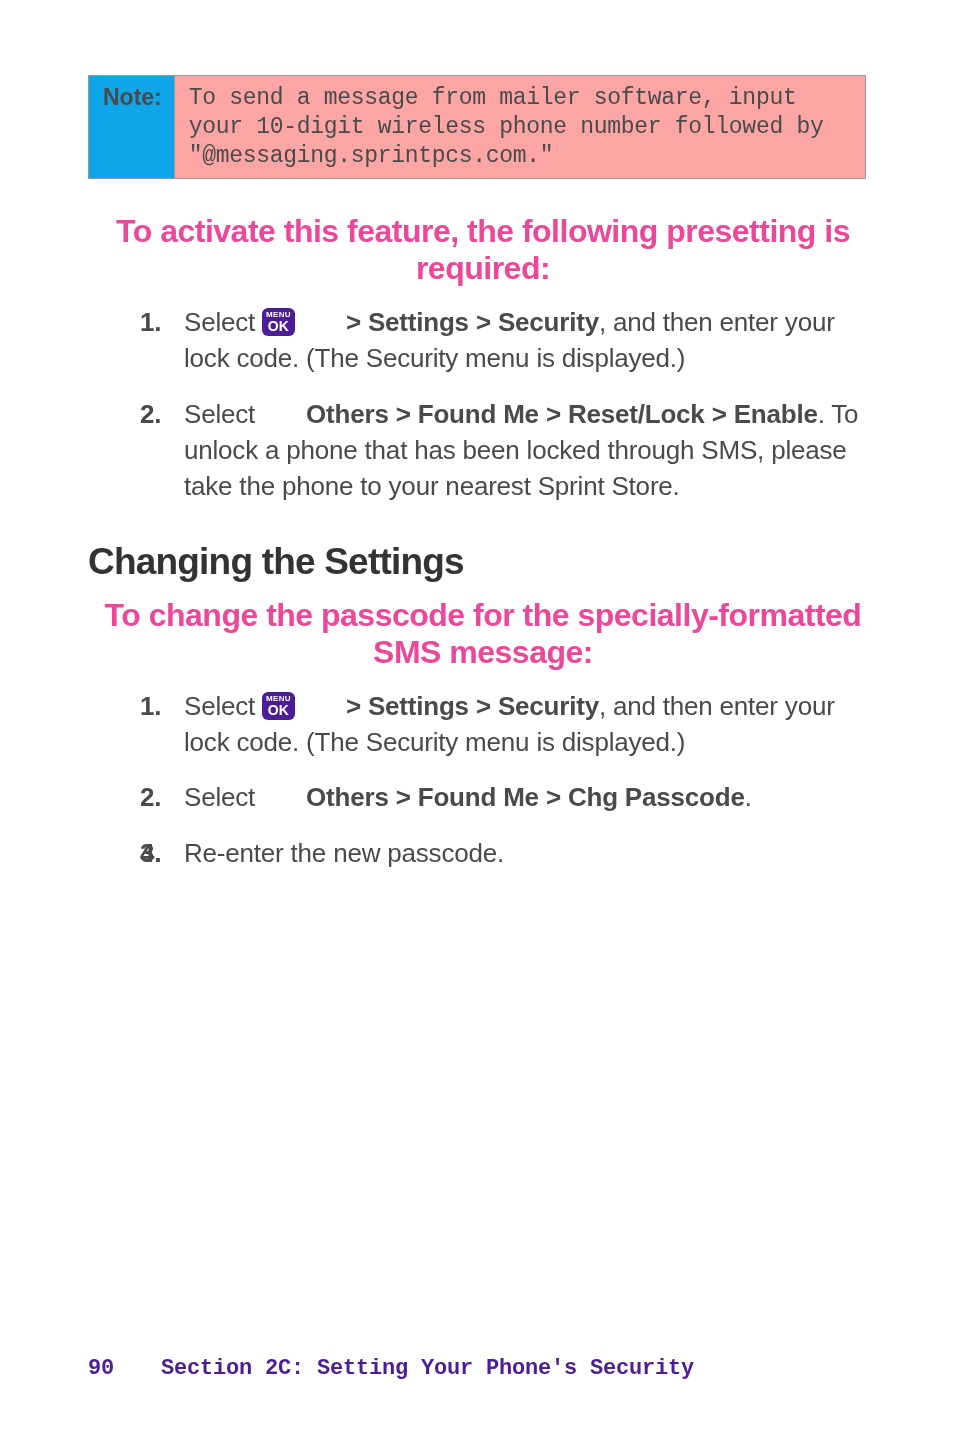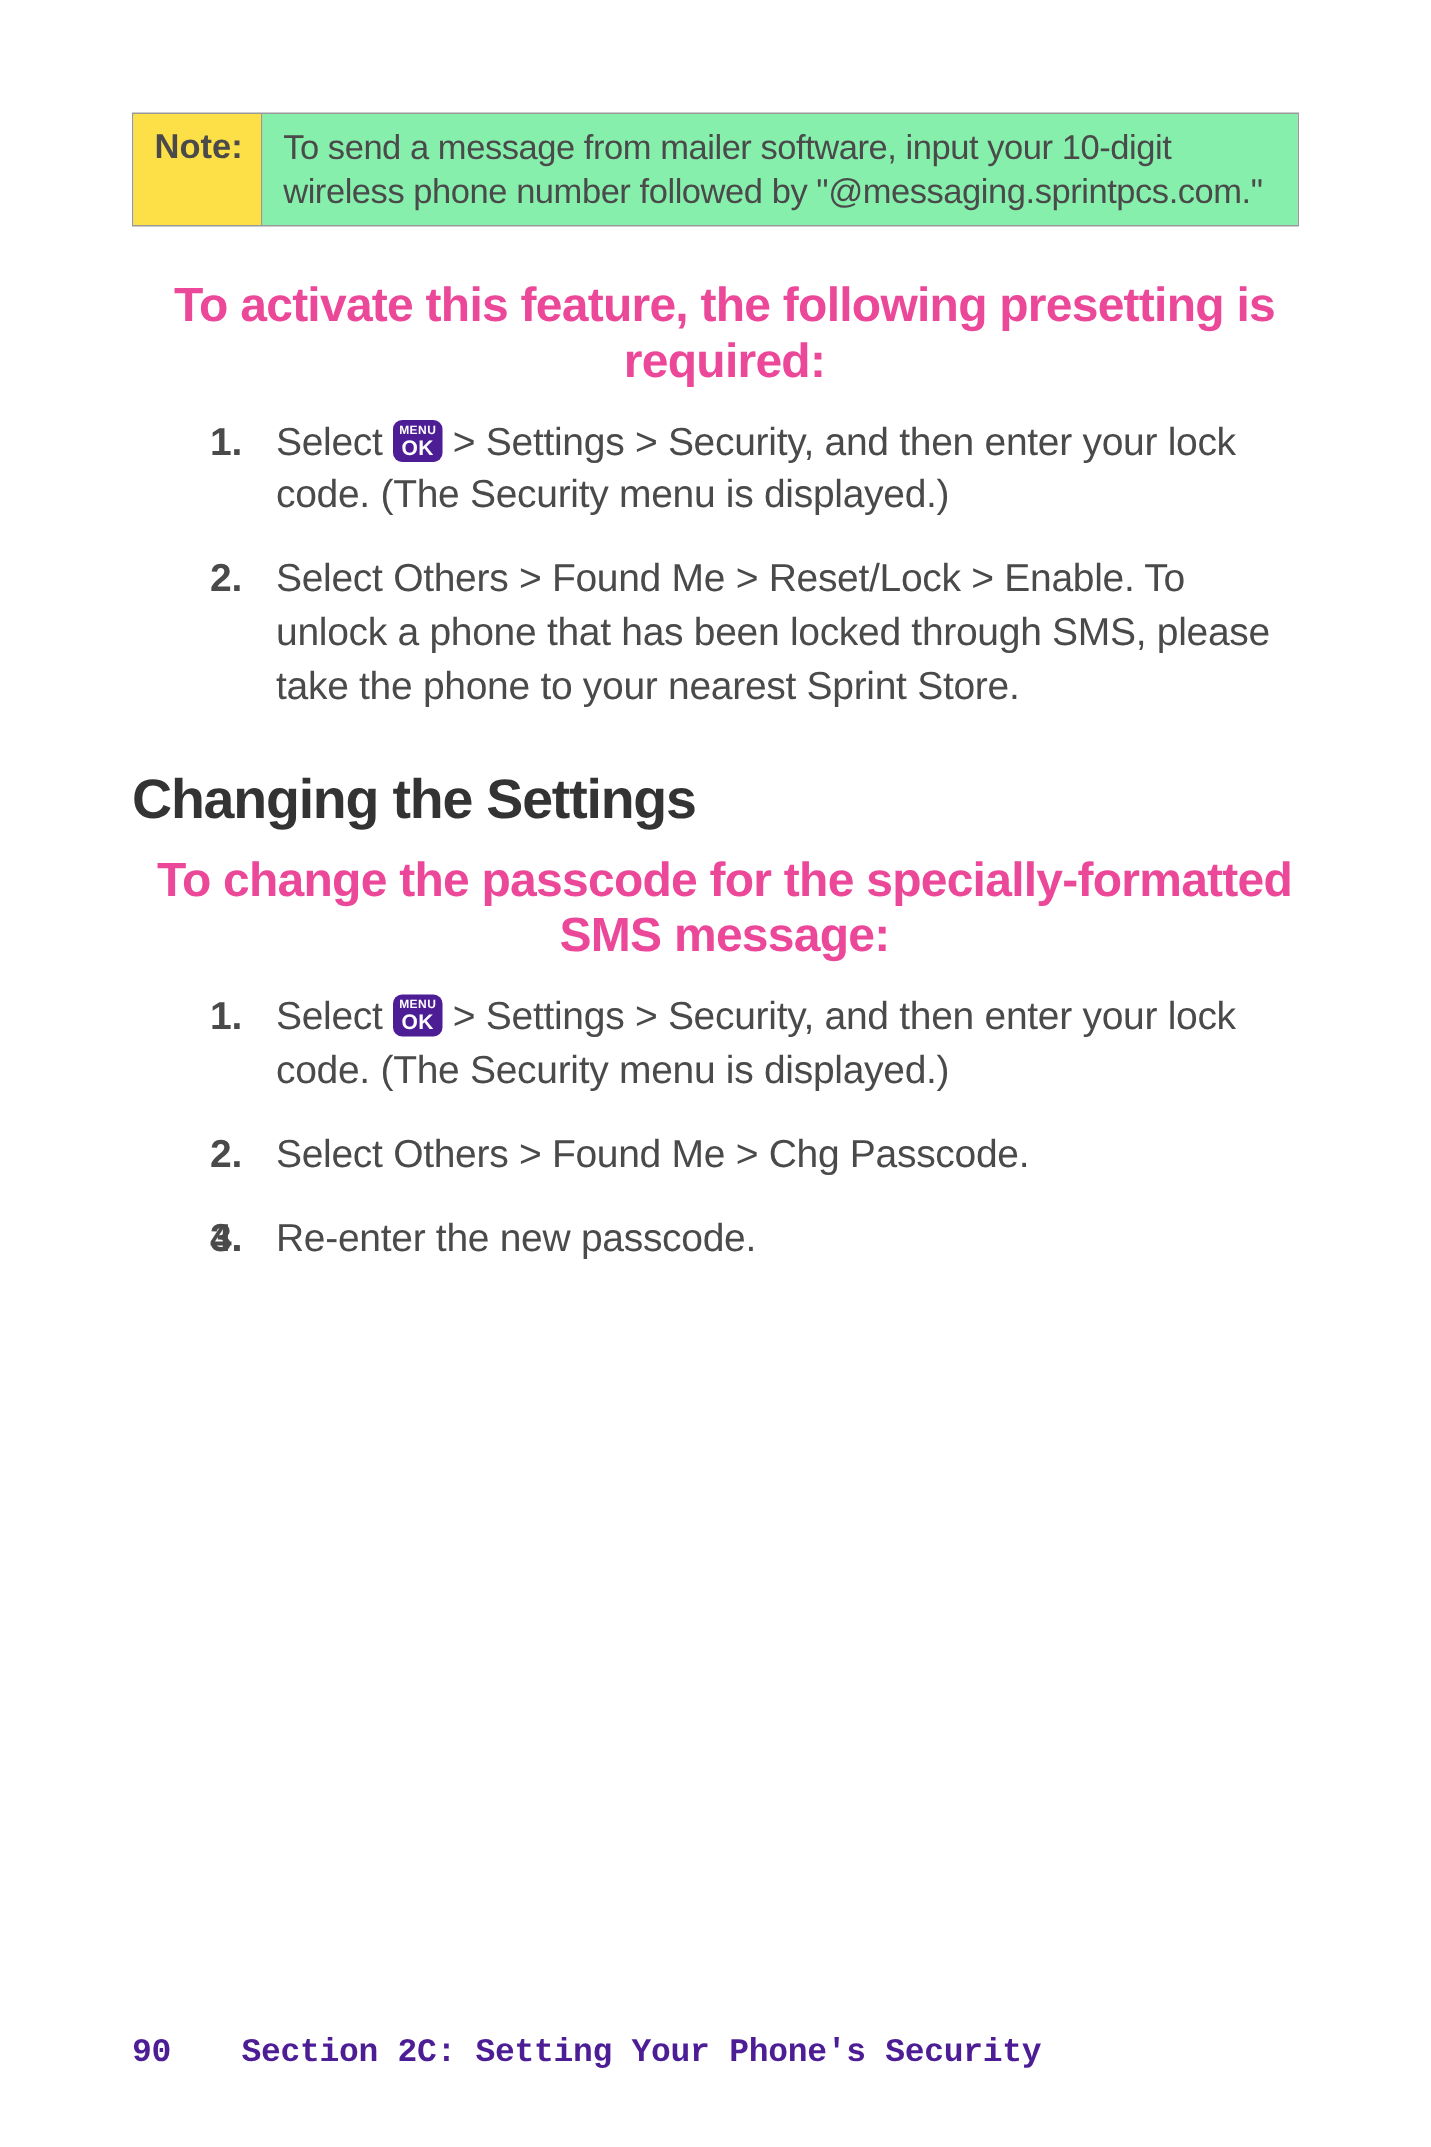--- a/index.html
+++ b/index.html
@@ -11,51 +11,52 @@
       color: #4a4a4a;
       position: relative;
       padding: 75px 88px 0 88px;
     }
     .note-box {
       border: 1px solid #999;
       display: flex;
       margin-bottom: 34px;
     }
     .note-label {
-      background: #fde047;
+      background: #0ea5e9;
       font-weight: 700;
       font-size: 23px;
       padding: 8px 12px 8px 14px;
       color: #4a4a4a;
       display: flex;
       align-items: flex-start;
       border-right: 1px solid #999;
       flex-shrink: 0;
     }
     .note-body {
-      background: #86efac;
+      background: #fca5a5;
       font-size: 23px;
       line-height: 1.25;
       padding: 8px 16px 8px 14px;
       color: #4a4a4a;
       flex: 1;
       letter-spacing: -0.3px;
+      font-family: Liberation Mono, monospace;
     }
     .subheading {
       font-weight: 700;
       font-size: 32px;
       color: #ec4899;
       margin: 0 0 18px 12px;
       letter-spacing: -0.5px;
       text-align: center;
     }
     .numbered-list { list-style: none; margin-left: 52px; }
     .numbered-list li { position: relative; font-size: 26px; line-height: 1.38; margin-bottom: 20px; letter-spacing: -0.2px; padding-left: 44px; }
     .num { position: absolute; left: 0; top: 0; font-weight: 700; color: #4a4a4a; font-size: 26px; }
-    .bold { font-weight: 400; }
+    .bold { font-weight: 700; padding-left: 44px; }
     .menu-key {
       display: inline-flex;
       align-items: center;
       justify-content: center;
       background: #4c1d95;
       color: #fff;
       font-size: 9px;
       font-weight: 700;
       line-height: 1;
       border-radius: 6px;

